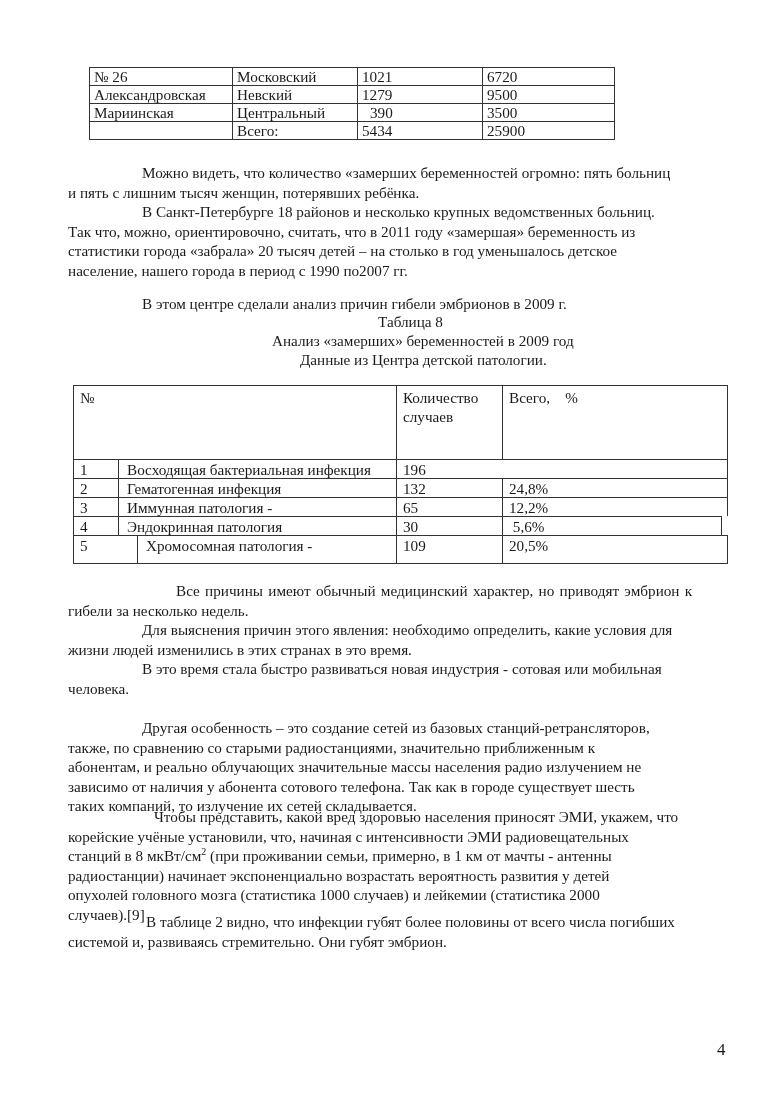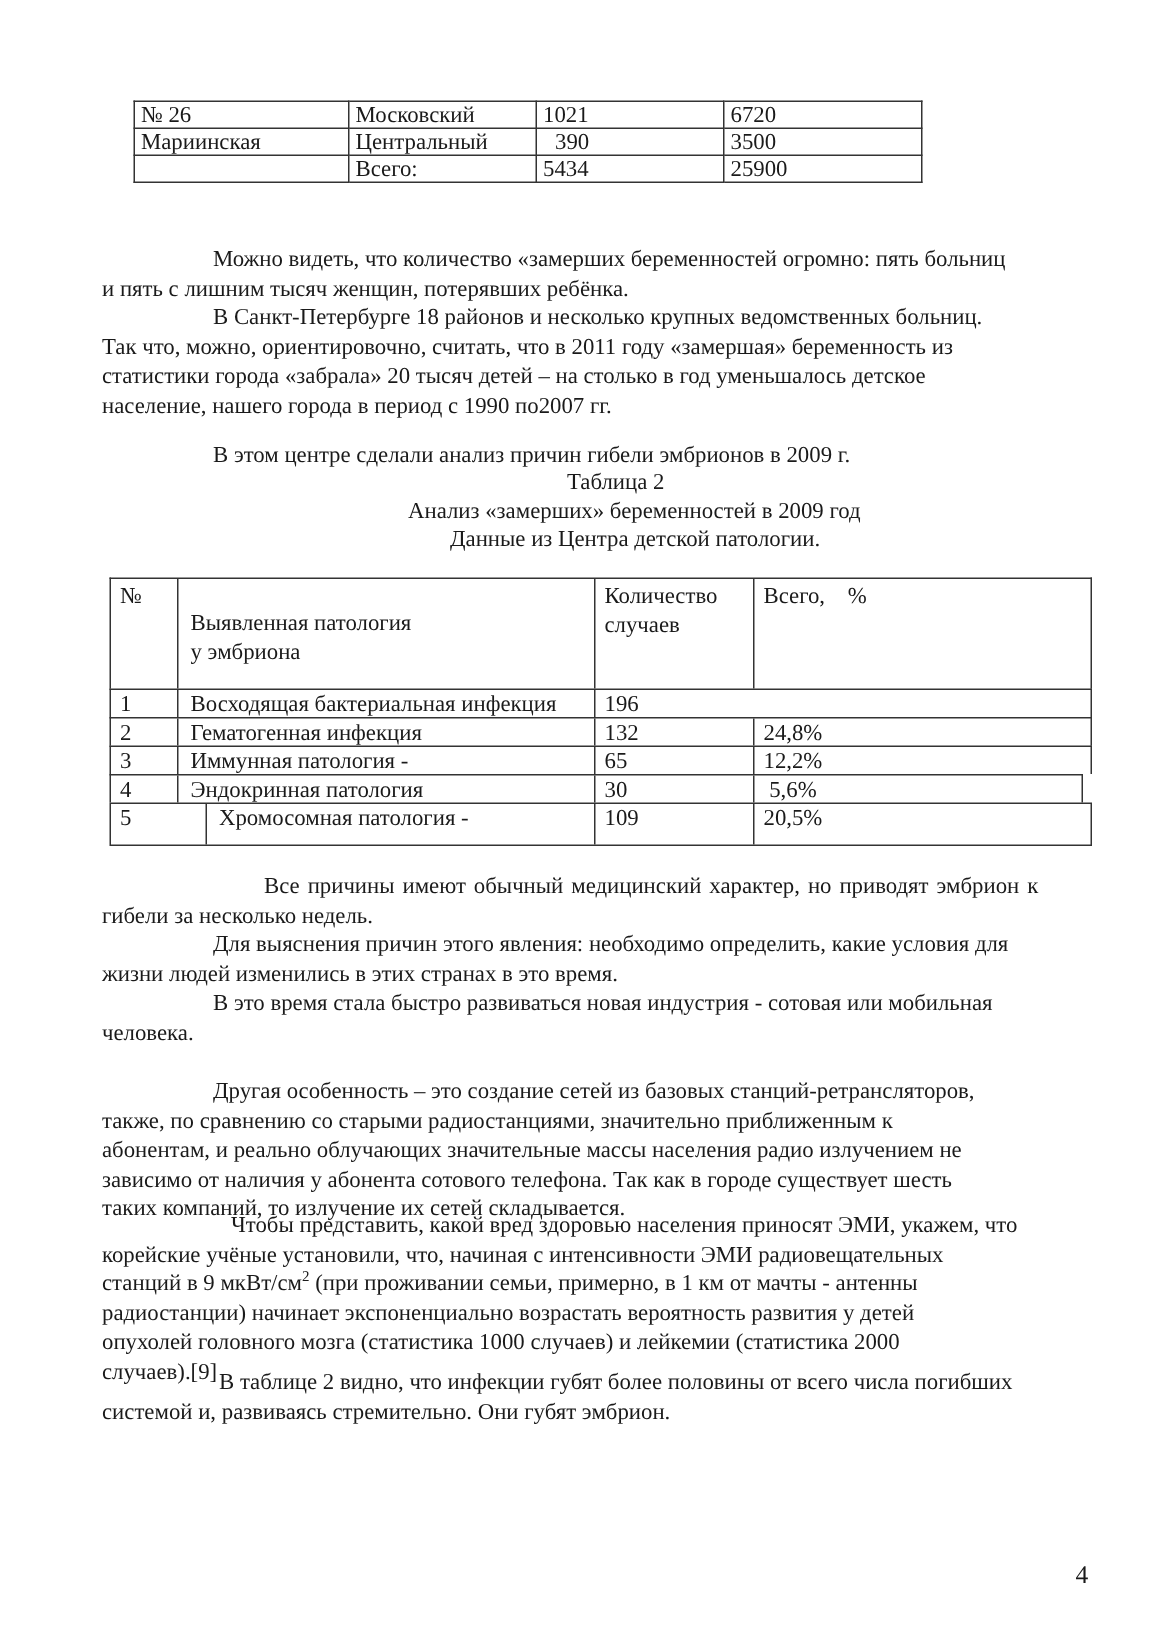--- a/index.html
+++ b/index.html
@@ -35,20 +35,26 @@
 
 <table class="t1">
   <tbody>
     <tr>
       <td class="c1">№ 26</td>
       <td class="c2">Московский</td>
       <td class="c3">1021</td>
       <td class="c4">6720</td>
     </tr>
     <tr>
+      <td class="c1">Александровская</td>
+      <td class="c2">Невский</td>
+      <td class="c3">1279</td>
+      <td class="c4">9500</td>
+    </tr>
+    <tr>
       <td class="c1">Мариинская</td>
       <td class="c2">Центральный</td>
       <td class="c3 pad">390</td>
       <td class="c4">3500</td>
     </tr>
     <tr>
       <td class="c1"></td>
       <td class="c2">Всего:</td>
       <td class="c3">5434</td>
       <td class="c4">25900</td>
@@ -61,34 +67,30 @@
   <div>и  пять с лишним тысяч женщин, потерявших ребёнка.</div>
 </div>
 <div class="p" style="top:202px;">
   <div style="padding-left:74px;">В Санкт-Петербурге 18 районов и несколько крупных ведомственных больниц.</div>
   <div>Так что,  можно, ориентировочно, считать,  что в 2011 году «замершая» беременность из</div>
   <div>статистики города «забрала»  20 тысяч детей – на столько в год уменьшалось детское</div>
   <div>население, нашего города в период с 1990 по2007 гг.</div>
 </div>
 
 <div class="center" style="left:142px; top:294px;">В этом центре сделали анализ причин гибели эмбрионов в 2009 г.</div>
-<div class="center" style="left:378px; top:312px;">Таблица 2</div>
+<div class="center" style="left:378px; top:312px;">Таблица 8</div>
 <div class="center" style="left:272px; top:331px;">Анализ «замерших» беременностей в 2009 год</div>
 <div class="center" style="left:300px; top:350px;">Данные из Центра детской патологии.</div>
 
 <div class="t2">
 
   <div class="row" style="top:0; width:655px; height:74px;">
     <div class="cell first" style="left:0; width:44px;">
         <span style="padding-top:2px;">№</span>
       </div>
-    <div class="cell" style="left:44px; width:278px;">
-      <span style="padding-top:20px; padding-left:8px;">Выявленная патология</span>
-      <span style="padding-left:8px;">у эмбриона</span>
-    </div>
     <div class="cell" style="left:322px; width:106px;">
       <span style="padding-top:2px;">Количество</span>
       <span>случаев</span>
     </div>
     <div class="cell" style="left:428px; right:0;">
       <span style="padding-top:2px; white-space:pre;">Всего,    %</span>
     </div>
   </div>
 
   <div class="row" style="top:74px; width:655px; height:19px;">
@@ -175,21 +177,21 @@
 <div class="p" style="top:718px;">
   <div style="padding-left:74px;">Другая особенность – это создание сетей из базовых станций-ретрансляторов,</div>
   <div>также,  по сравнению со старыми радиостанциями, значительно приближенным к</div>
   <div>абонентам, и реально облучающих значительные массы населения радио излучением не</div>
   <div>зависимо от наличия  у абонента сотового телефона. Так как в городе существует шесть</div>
   <div>таких компаний, то излучение их сетей складывается.</div>
 </div>
 <div class="p" style="top:807px;">
   <div style="padding-left:86px;">Чтобы представить,  какой вред здоровью населения приносят ЭМИ, укажем, что</div>
   <div>корейские учёные установили, что, начиная  с интенсивности ЭМИ радиовещательных</div>
-  <div><span>станций в 9 мкВт/см</span><sup style="font-size:10px; line-height:0;">2</sup><span style="white-space:pre;"> (при проживании семьи, примерно, в 1 км от мачты - антенны</span></div>
+  <div><span>станций в 8 мкВт/см</span><sup style="font-size:10px; line-height:0;">2</sup><span style="white-space:pre;"> (при проживании семьи, примерно, в 1 км от мачты - антенны</span></div>
   <div>радиостанции) начинает экспоненциально возрастать вероятность развития у детей</div>
   <div>опухолей головного мозга (статистика 1000 случаев) и лейкемии (статистика 2000</div>
   <div>случаев).[9]</div>
 </div>
 <div class="p" style="top:912px;">
   <div style="padding-left:78px;">В таблице 2 видно, что инфекции губят более половины от всего числа погибших</div>
   <div>системой и, развиваясь стремительно.  Они губят эмбрион.</div>
 </div>
 
 <div class="pageno">4</div>

